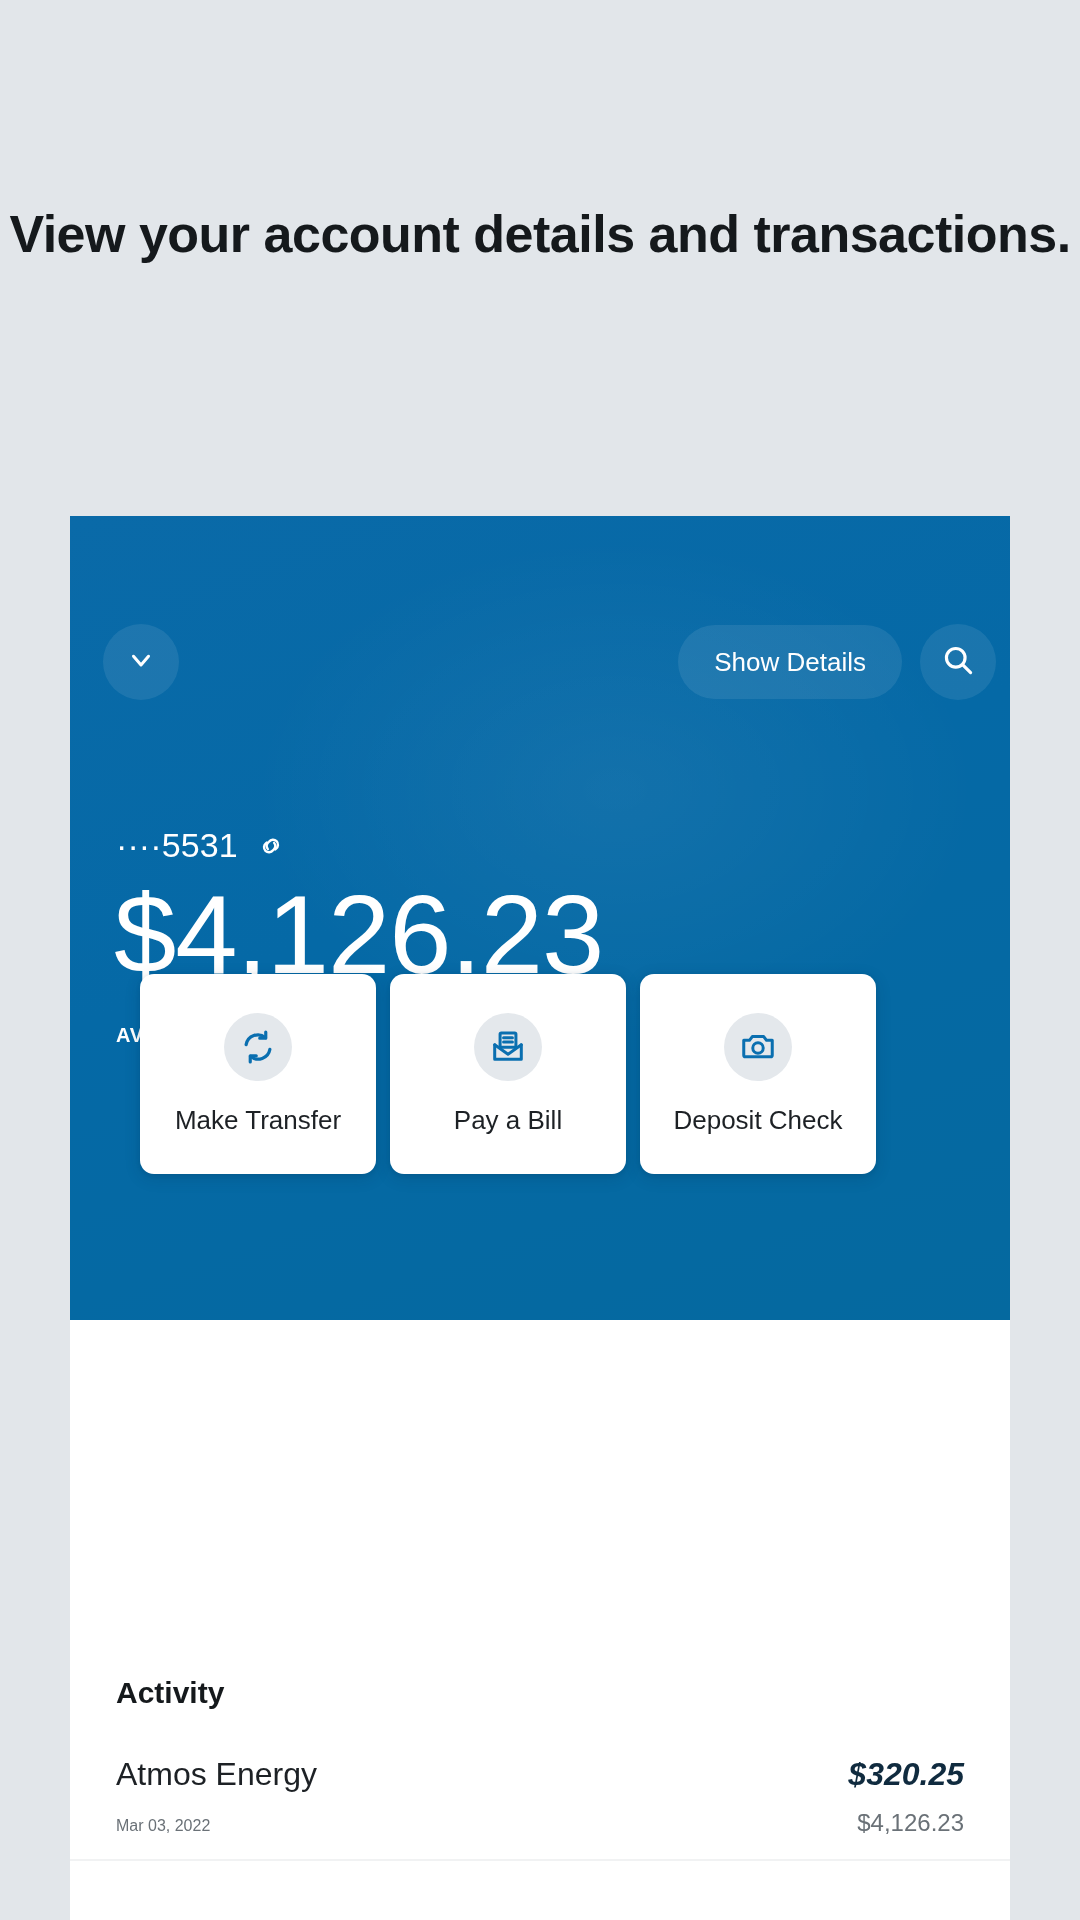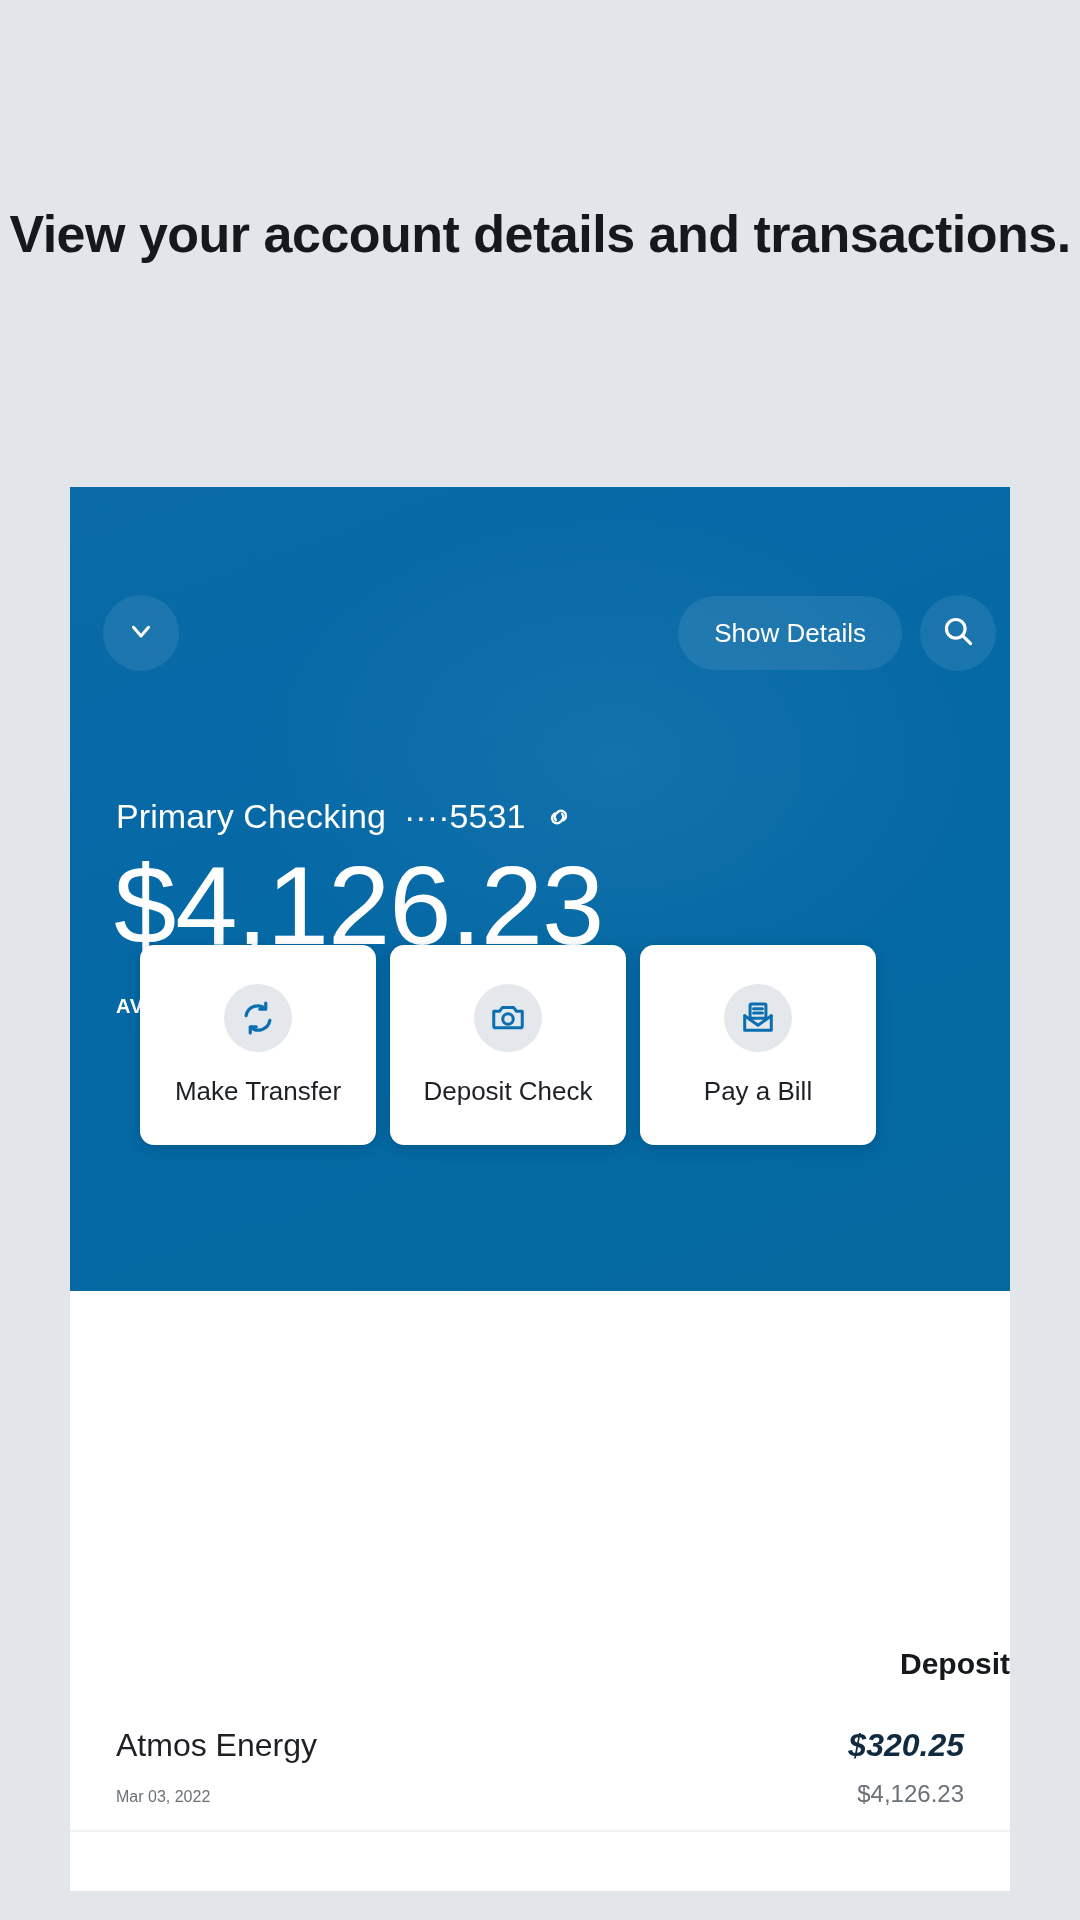--- a/index.html
+++ b/index.html
@@ -14,25 +14,24 @@
   
   .headline {
     position:absolute; left:0; top:196px; width:1080px;
     text-align:center;
     font-size:52px; line-height:76px; font-weight:bold;
     color:#15191c; letter-spacing:-0.5px;
   }
 
   
   .card {
-    position:absolute; left:70px; top:487px;
+    position:absolute; left:70px; top:516px;
     width:940px; height:1404px;
     background:#ffffff;
     overflow:hidden;
-    text-align:right;
   }
 
   
   .hero {
     position:absolute; left:0; top:0; width:940px; height:804px;
     background:linear-gradient(160deg,#0a6aa8 0%,#0569a6 45%,#05699f 100%);
   }
   .hero-sheen {
     position:absolute; left:0; top:0; width:940px; height:804px;
     background:radial-gradient(ellipse 520px 360px at 58% 34%, rgba(255,255,255,0.055), rgba(255,255,255,0) 70%);
@@ -164,21 +163,20 @@
         <span>
           <svg viewBox="0 0 24 24" fill="none" stroke="#ffffff" stroke-width="2.1" stroke-linecap="round" stroke-linejoin="round">
             <circle cx="10.5" cy="10.5" r="6.2"></circle>
             <line x1="15.2" y1="15.2" x2="20.4" y2="20.4"></line>
           </svg>
         </span>
       </div>
     </div>
 
     <div class="acct-row">
-      <span class="acct-name">Primary Checking</span>
       <span class="acct-mask">····5531</span>
       <span class="link-icon">
         <svg viewBox="0 0 24 24" fill="none" stroke="#ffffff" stroke-width="1.9" stroke-linecap="round" stroke-linejoin="round">
           <path d="M9.5 14.5a4 4 0 0 1 0-5l.9-.9a4 4 0 1 1 5.6 5.6l-.6.6"></path>
           <path d="M14.5 9.5a4 4 0 0 1 0 5l-.9.9a4 4 0 1 1-5.6-5.6l.6-.6"></path>
         </svg>
       </span>
     </div>
 
     <div class="balance">$4,126.23</div>
@@ -189,48 +187,48 @@
       <div class="action-card">
         <span class="action-ico">
           <svg viewBox="0 0 24 24" fill="none" stroke="#0a6fb0" stroke-width="2" stroke-linecap="round" stroke-linejoin="round">
             <path d="M4.5 10.5a7.5 7.5 0 0 1 12.2-4.4"></path>
             <polyline points="16.9 2.6 16.9 6.4 13.1 6.4"></polyline>
             <path d="M19.5 13.5a7.5 7.5 0 0 1-12.2 4.4"></path>
             <polyline points="7.1 21.4 7.1 17.6 10.9 17.6"></polyline>
           </svg>
         </span>
         <span class="action-label">Make Transfer</span>
-      </div>
-
-      <div class="action-card">
-        <span class="action-ico">
-          <svg viewBox="0 0 24 24" fill="none" stroke="#0a6fb0" stroke-width="1.9" stroke-linecap="round" stroke-linejoin="round">
-            <path d="M3 7.8h3.6L8.4 5.4h7.2l1.8 2.4H21a0 0 0 0 1 0 0v9.4a1 1 0 0 1-1 1H4a1 1 0 0 1-1-1V7.8z"></path>
-            <circle cx="12" cy="12.6" r="3.3"></circle>
-          </svg>
-        </span>
-        <span class="action-label">Deposit Check</span>
       </div>
 
       <div class="action-card">
         <span class="action-ico">
           <svg viewBox="0 0 24 24" fill="none" stroke="#0a6fb0" stroke-width="1.9" stroke-linecap="round" stroke-linejoin="round">
             <rect x="7" y="3.2" width="10" height="9" rx="0.8"></rect>
             <line x1="9.2" y1="6.2" x2="14.8" y2="6.2"></line>
             <line x1="9.2" y1="8.8" x2="14.8" y2="8.8"></line>
             <path d="M3.6 10.6 12 16.6l8.4-6"></path>
             <path d="M3.6 10.6v9.2h16.8v-9.2"></path>
           </svg>
         </span>
         <span class="action-label">Pay a Bill</span>
       </div>
+
+      <div class="action-card">
+        <span class="action-ico">
+          <svg viewBox="0 0 24 24" fill="none" stroke="#0a6fb0" stroke-width="1.9" stroke-linecap="round" stroke-linejoin="round">
+            <path d="M3 7.8h3.6L8.4 5.4h7.2l1.8 2.4H21a0 0 0 0 1 0 0v9.4a1 1 0 0 1-1 1H4a1 1 0 0 1-1-1V7.8z"></path>
+            <circle cx="12" cy="12.6" r="3.3"></circle>
+          </svg>
+        </span>
+        <span class="action-label">Deposit Check</span>
+      </div>
     </div>
 
     <div class="activity">
-      <div class="activity-title">Deposit</div>
+      <div class="activity-title">Activity</div>
 
       <div class="txn-list">
 
         <div class="txn">
           <div class="txn-top">
             <span class="txn-merchant">Atmos Energy</span>
             <span class="txn-amount">$320.25</span>
           </div>
           <div class="txn-sub">
             <span class="txn-date">Mar 03, 2022</span>

